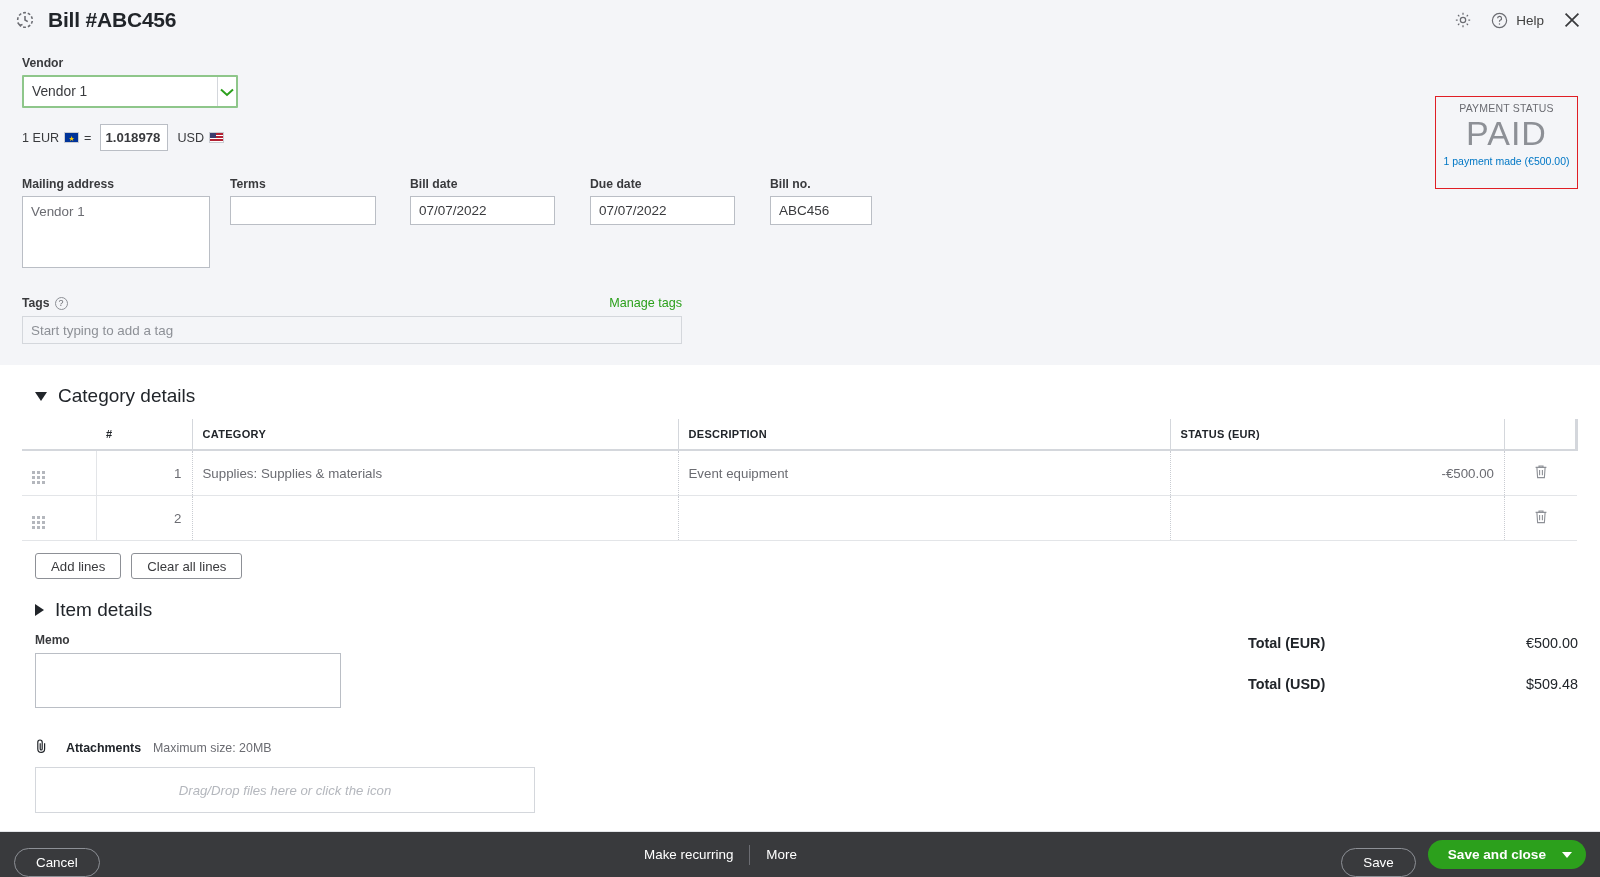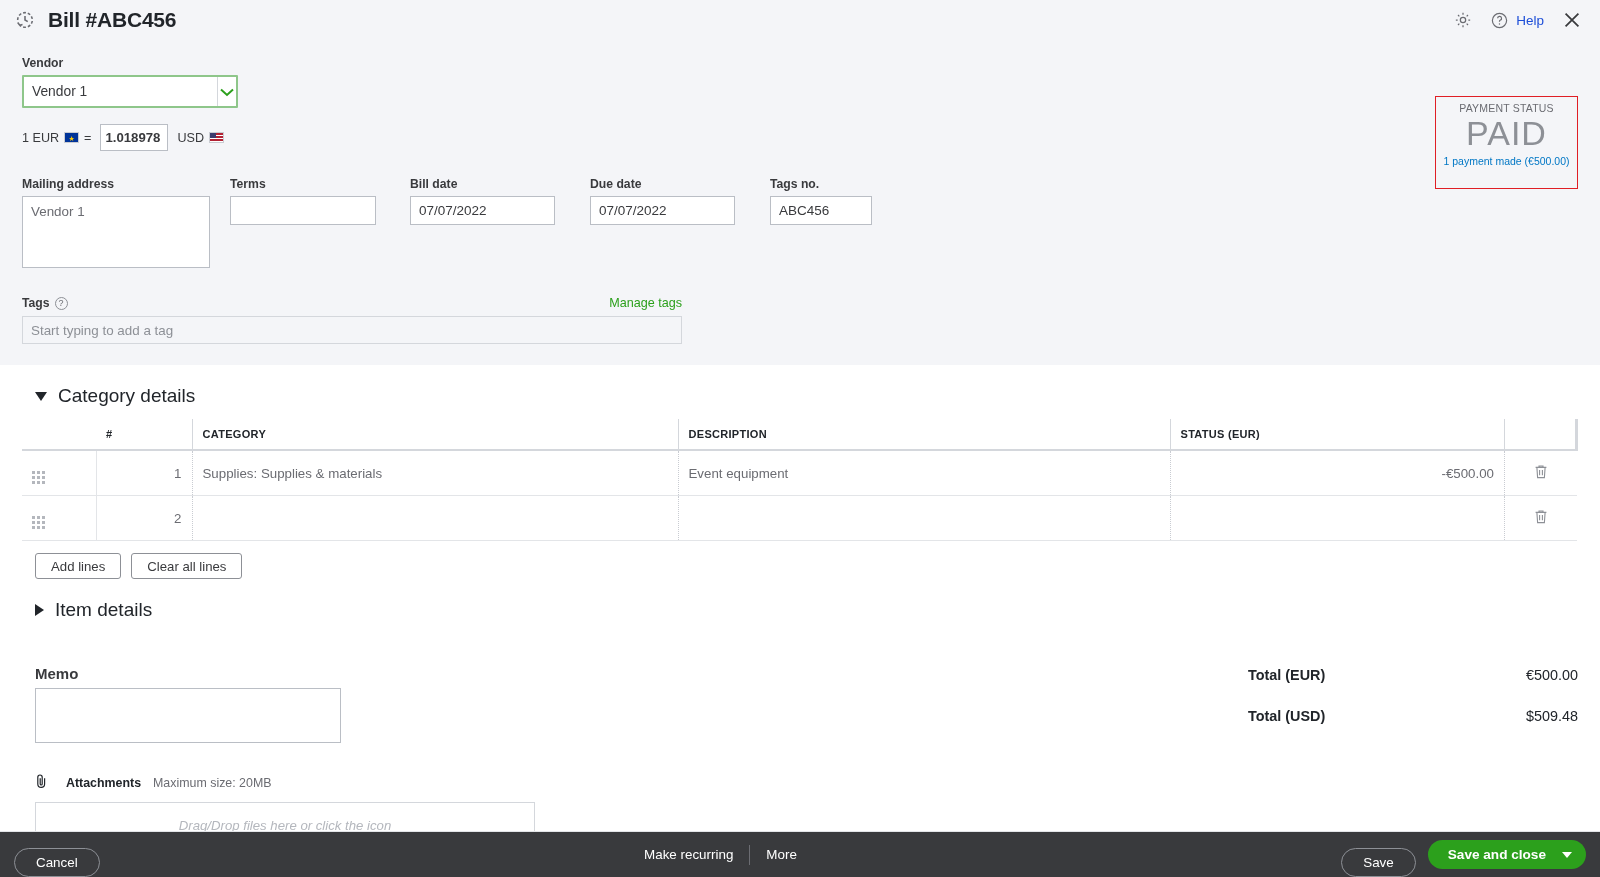--- a/index.html
+++ b/index.html
@@ -26,21 +26,21 @@
   .page-title {
     font-size:21px; font-weight:bold; letter-spacing:-0.2px;
     color:#21252a;
   }
   .header-right {
     margin-left:auto; display:flex; align-items:center; gap:17px;
     padding-right:3px;
   }
   .hdr-icon { cursor:pointer; display:flex; align-items:center; }
   .help-group { display:flex; align-items:center; gap:7px; cursor:pointer; }
-  .help-label { font-size:13.5px; color:#1d4ed8; }
+  .help-label { font-size:13.5px; color:#404040; }
 
   
   .topwrap {
     background:#f4f5f8;
     padding:16px 22px 18px 22px;
     position:relative;
     height:325px;
   }
   .fieldlabel {
     font-size:12.2px; font-weight:bold; color:#393a3d;
@@ -208,21 +208,21 @@
 
   .linebtns { display:flex; gap:10px; padding:12px 0 0 13px; }
   .btn-plain {
     border:1px solid #8d9096; background:#fff; border-radius:3px;
     font-size:13.2px; color:#393a3d; height:26px; padding:0 15px;
     cursor:pointer; font-family:"Liberation Sans", sans-serif;
   }
 
   
   .lowerwrap { position:relative; padding:0 22px; }
-  .memo-label { font-size:15px; font-weight:bold; padding:0 0 6px 13px;margin-top:32px; }
+  .memo-label { font-size:12px; font-weight:bold; padding:0 0 6px 13px; }
   .memo-box {
     margin-left:13px; width:306px; height:55px; resize:none;
     border:1px solid #babec5; background:#fff;
     font-family:"Liberation Sans", sans-serif; font-size:13.4px;
     padding:6px 8px; outline:none;
   }
   .totals { position:absolute; right:22px; top:2px; width:330px; }
   .totrow {
     display:flex; justify-content:space-between;
     font-size:14.4px; color:#21252a; margin-bottom:25px;
@@ -349,21 +349,21 @@
     </div>
     <div class="col" style="width:180px">
       <label class="fieldlabel">Bill date</label>
       <input class="inp" style="width: 145px;" value="07/07/2022">
     </div>
     <div class="col" style="width:180px">
       <label class="fieldlabel">Due date</label>
       <input class="inp" style="width: 145px;" value="07/07/2022">
     </div>
     <div class="col">
-      <label class="fieldlabel">Tags no.</label>
+      <label class="fieldlabel">Bill no.</label>
       <input class="inp" style="width: 102px;" value="ABC456">
     </div>
   </div>
 
   <div class="tagsrow">
     <div class="tags-head">
       <span class="tags-label">Tags</span>
       <span class="qmark">?</span>
       <span class="manage-tags">Manage tags</span>
     </div>

